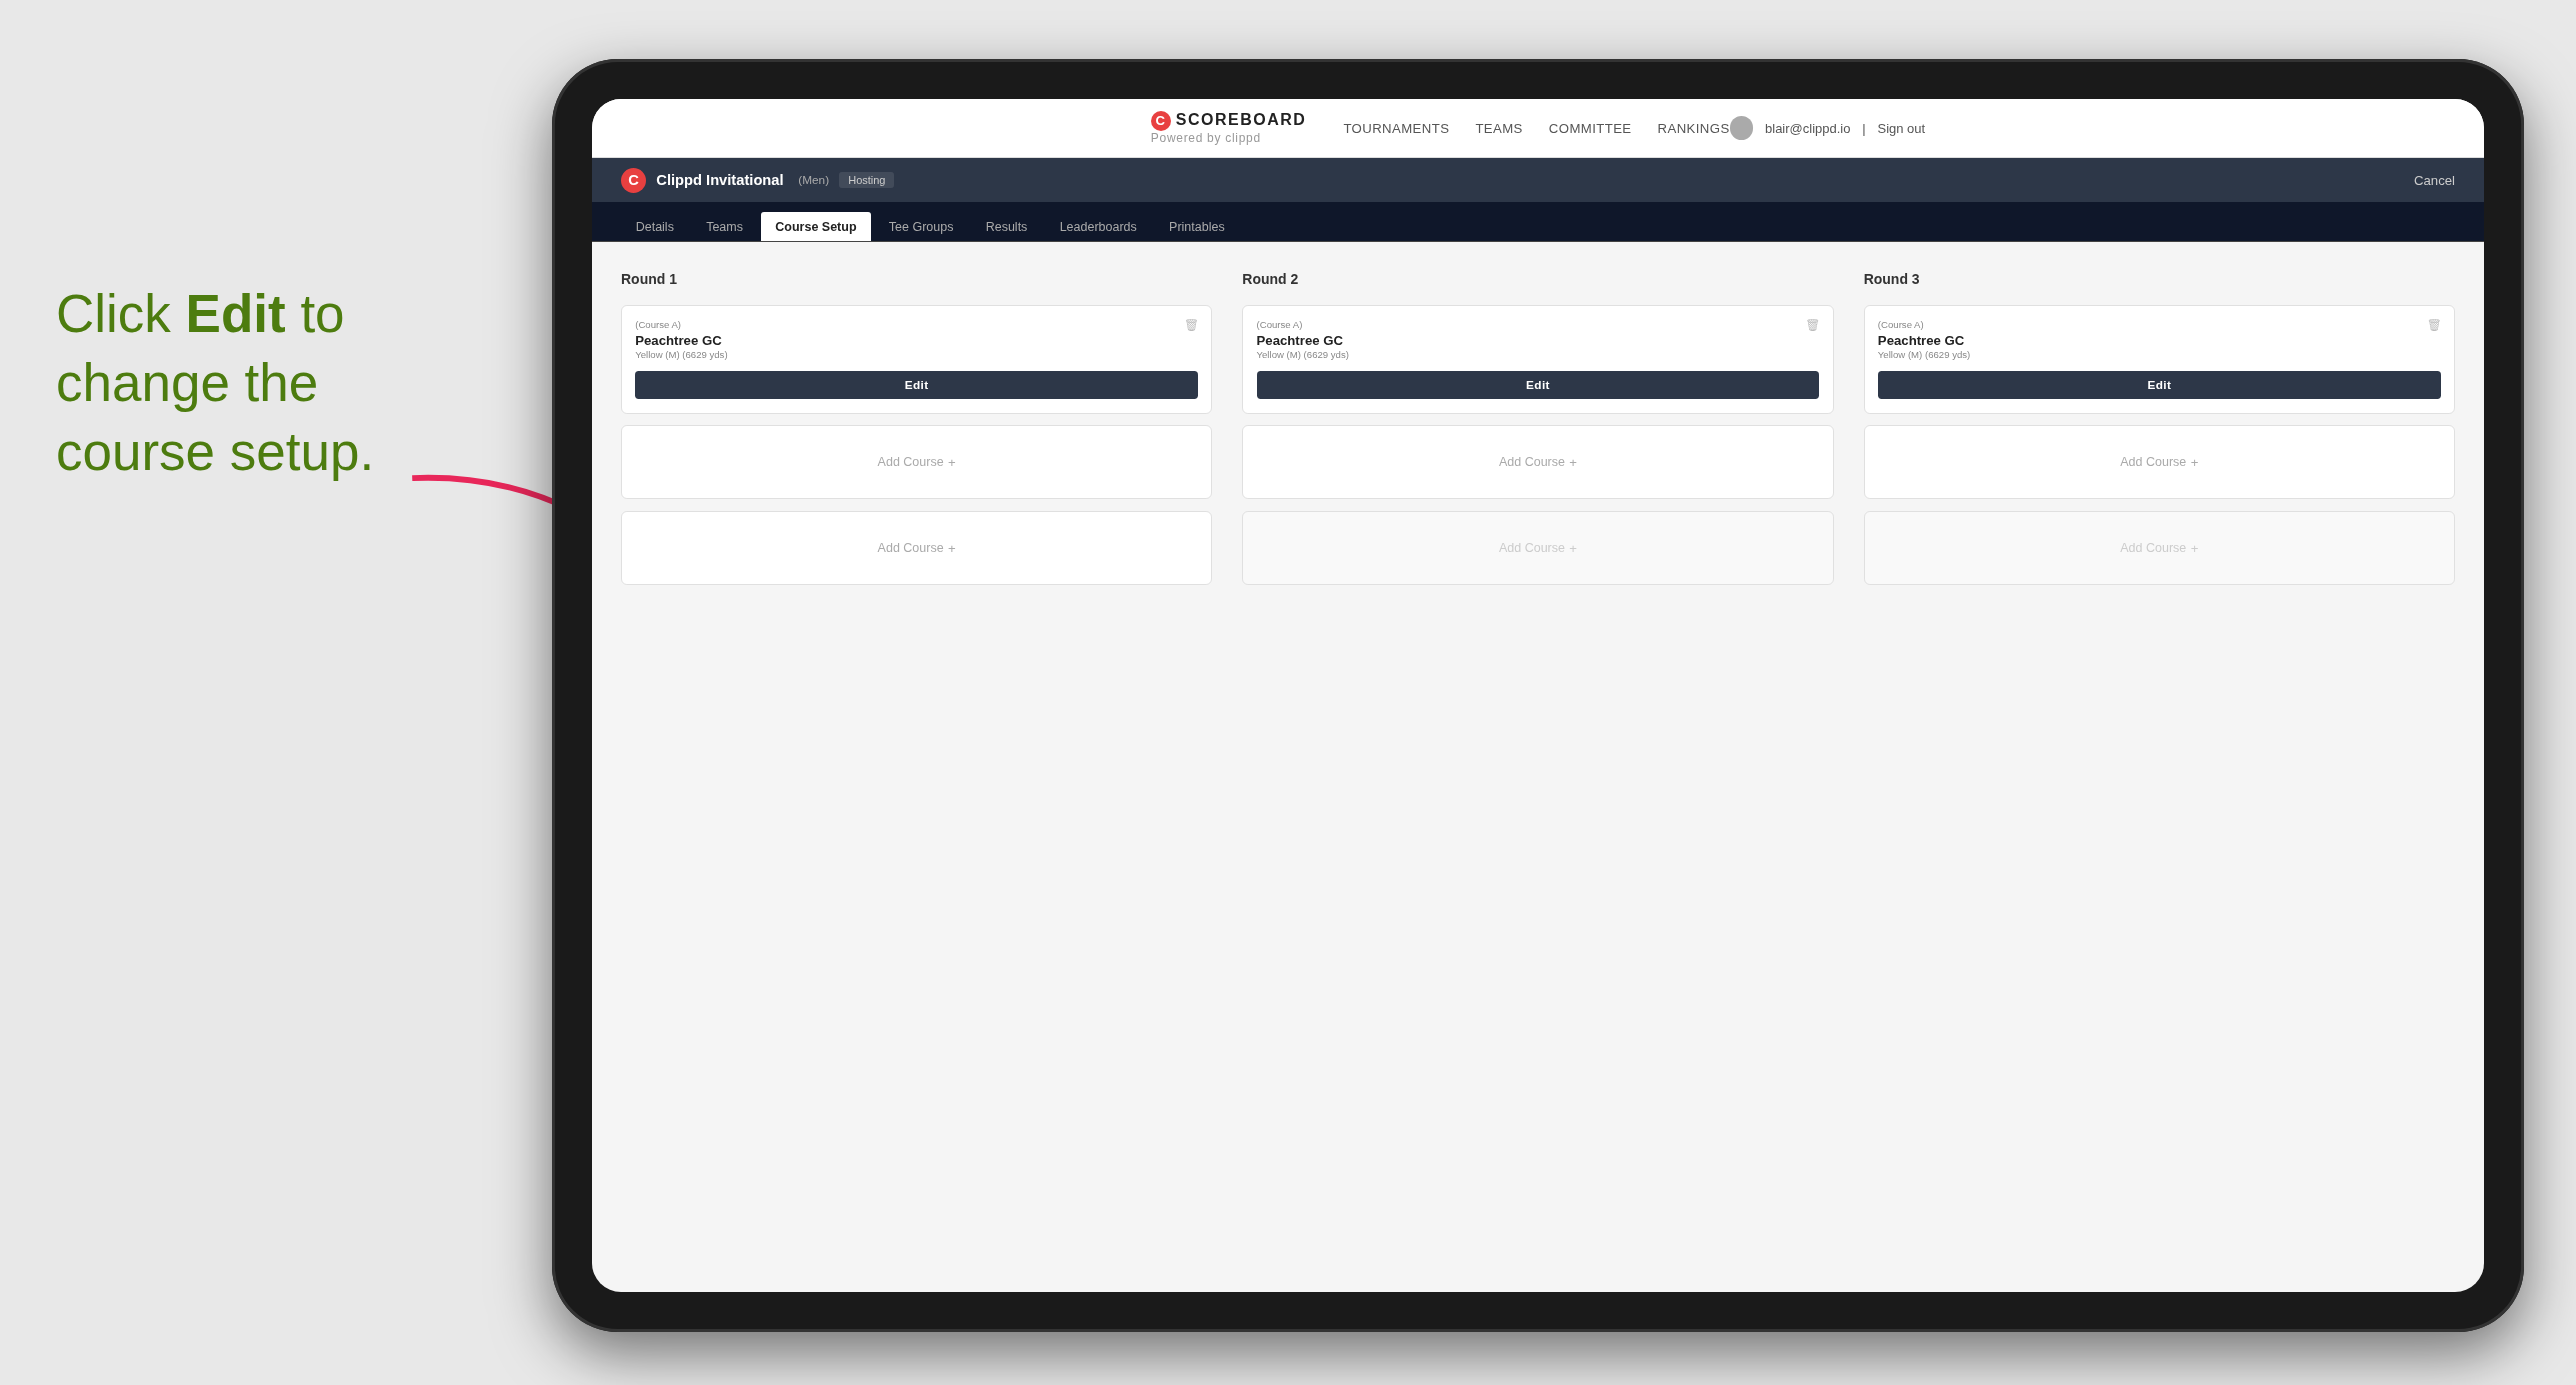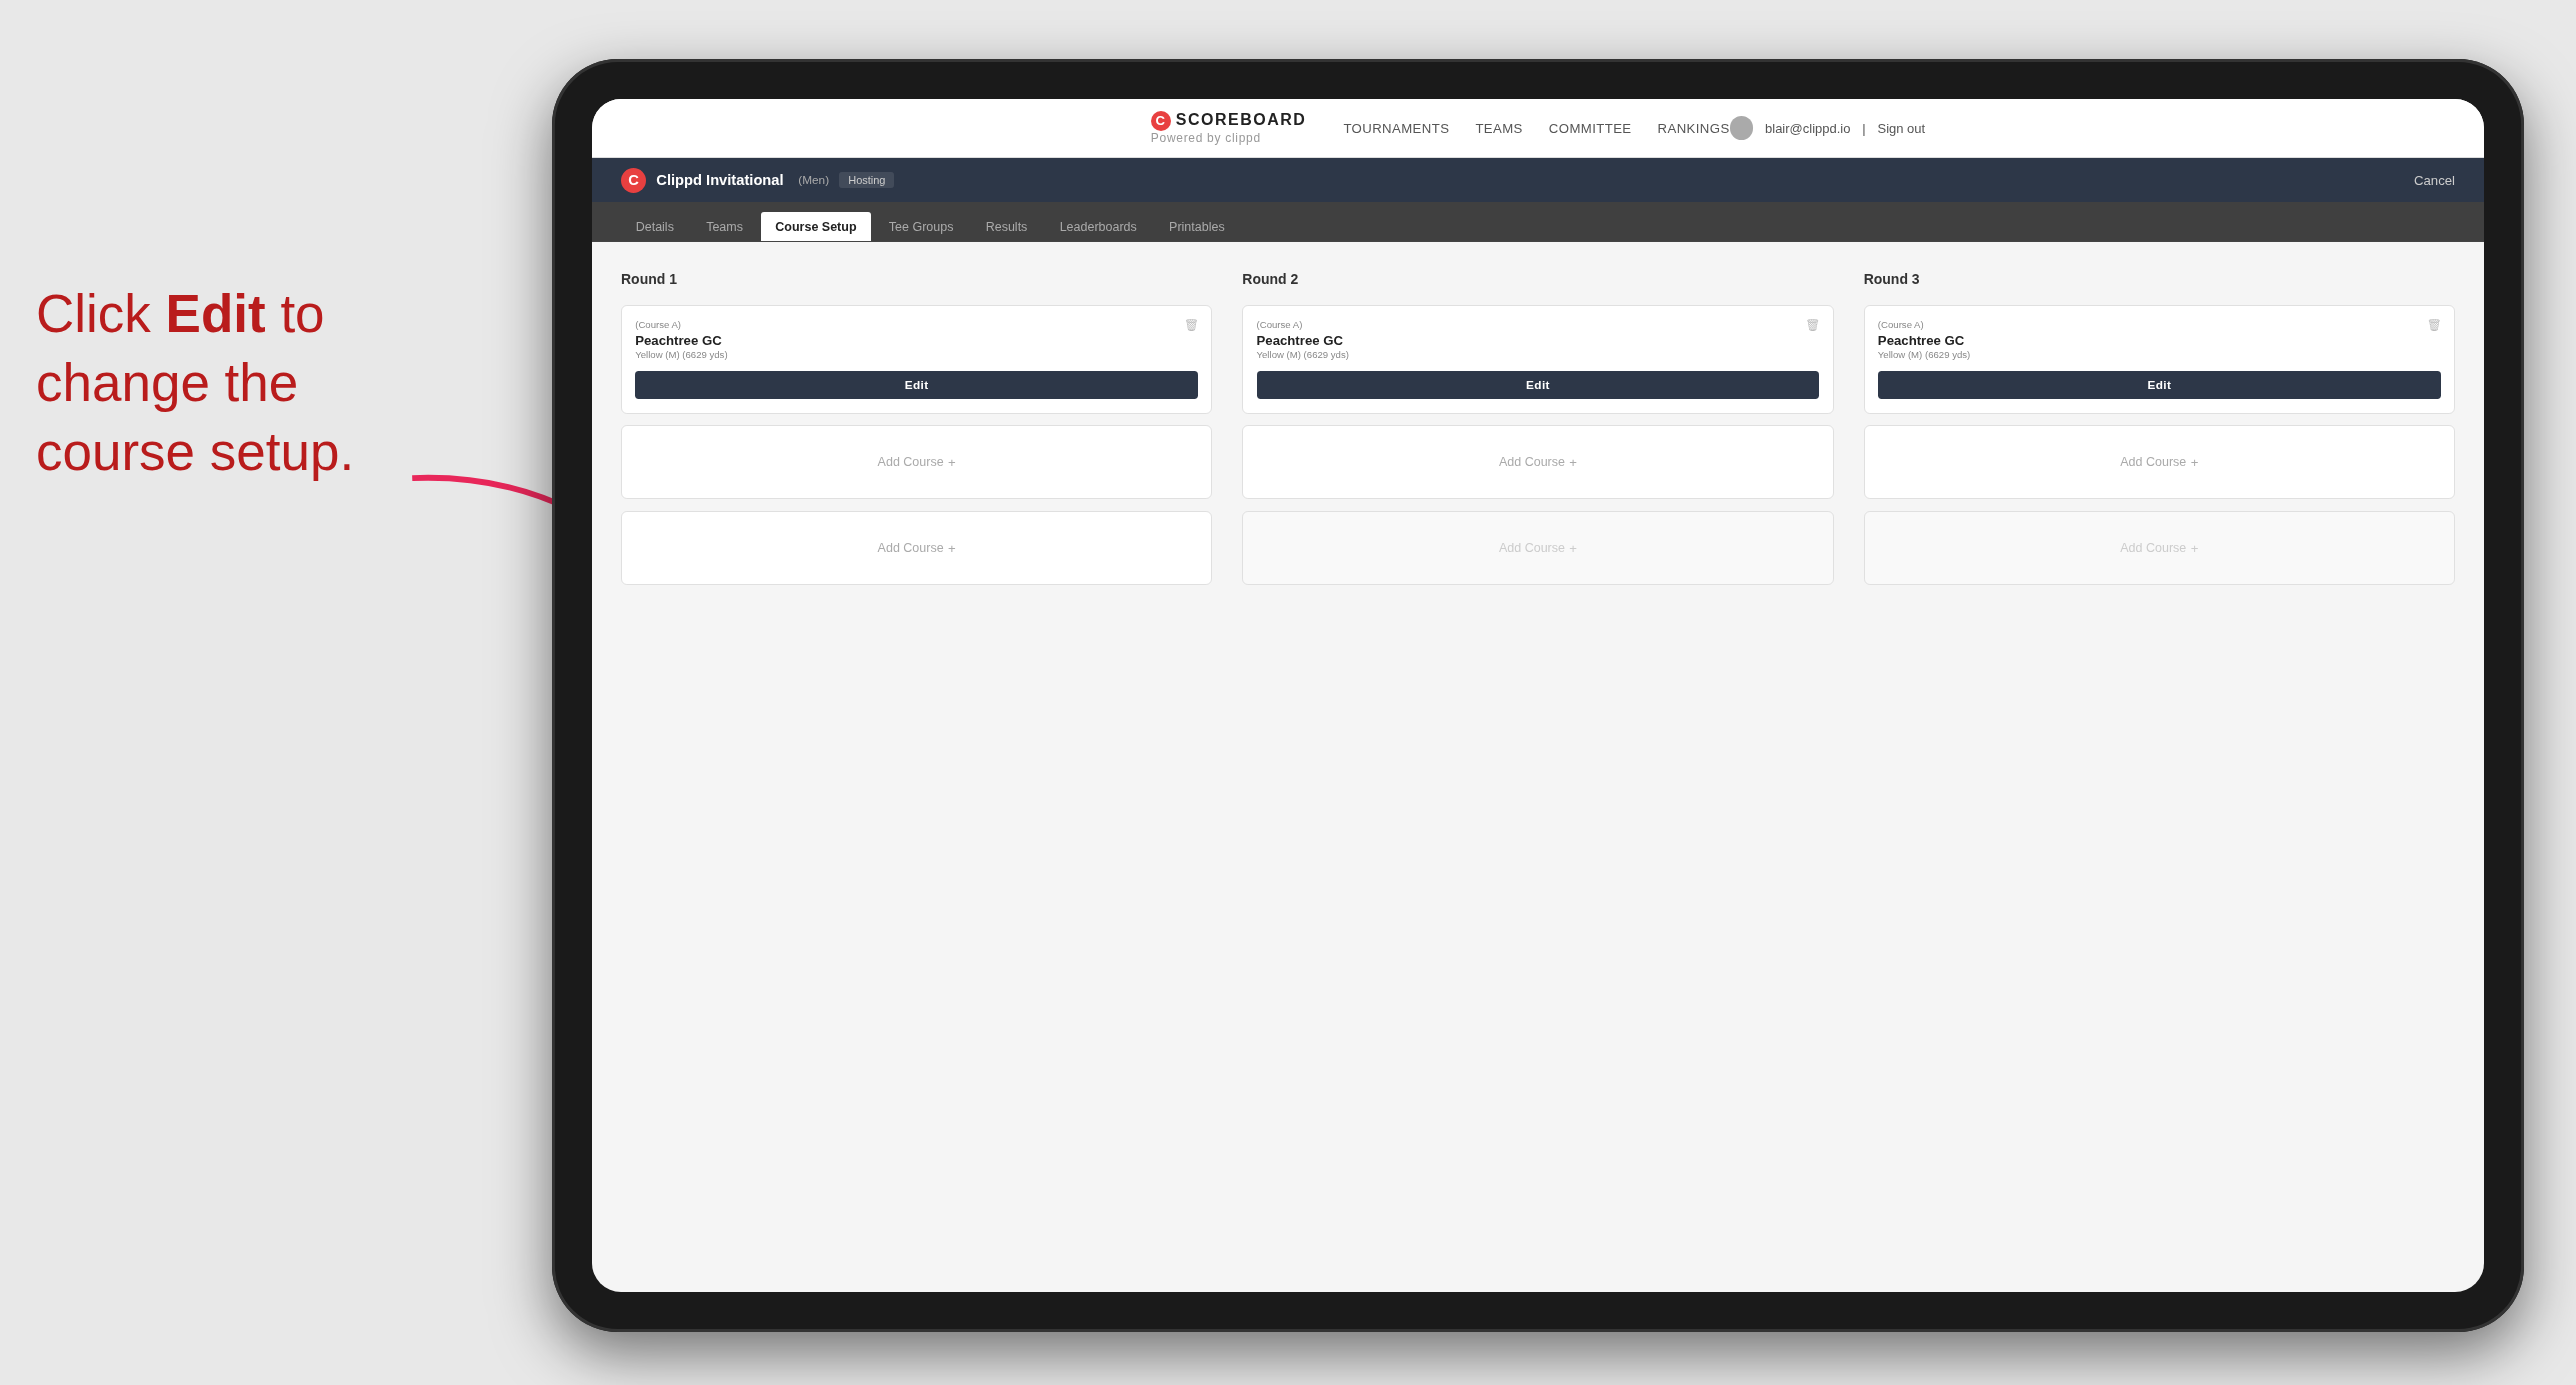--- a/index.html
+++ b/index.html
@@ -10,25 +10,25 @@
       height: 1386px;
       display: flex;
       align-items: center;
       justify-content: center;
       position: relative;
     }
 
     
     .instruction-text {
       position: absolute;
-      left: 36px;
+      left: 56px;
       top: 280px;
       font-size: 53px;
       line-height: 1.3;
-      color: #b91c1c;
+      color: #4d7c0f;
       max-width: 412px;
     }
     .instruction-text strong {
       font-weight: 900;
     }
 
     
     .arrow-container {
       position: absolute;
       left: 368px;
@@ -194,21 +194,21 @@
     }
 
     .cancel-btn {
       font-size: 13.2px;
       color: #ccc;
       cursor: pointer;
     }
 
     
     .tab-bar {
-      background: #404040;
+      background: #0f172a;
       padding: 0 29px;
       height: 40px;
       display: flex;
       align-items: flex-end;
       flex-shrink: 0;
       border-bottom: 0.7px solid #444;
     }
 
     .tab {
       padding: 7.4px 14.7px;

